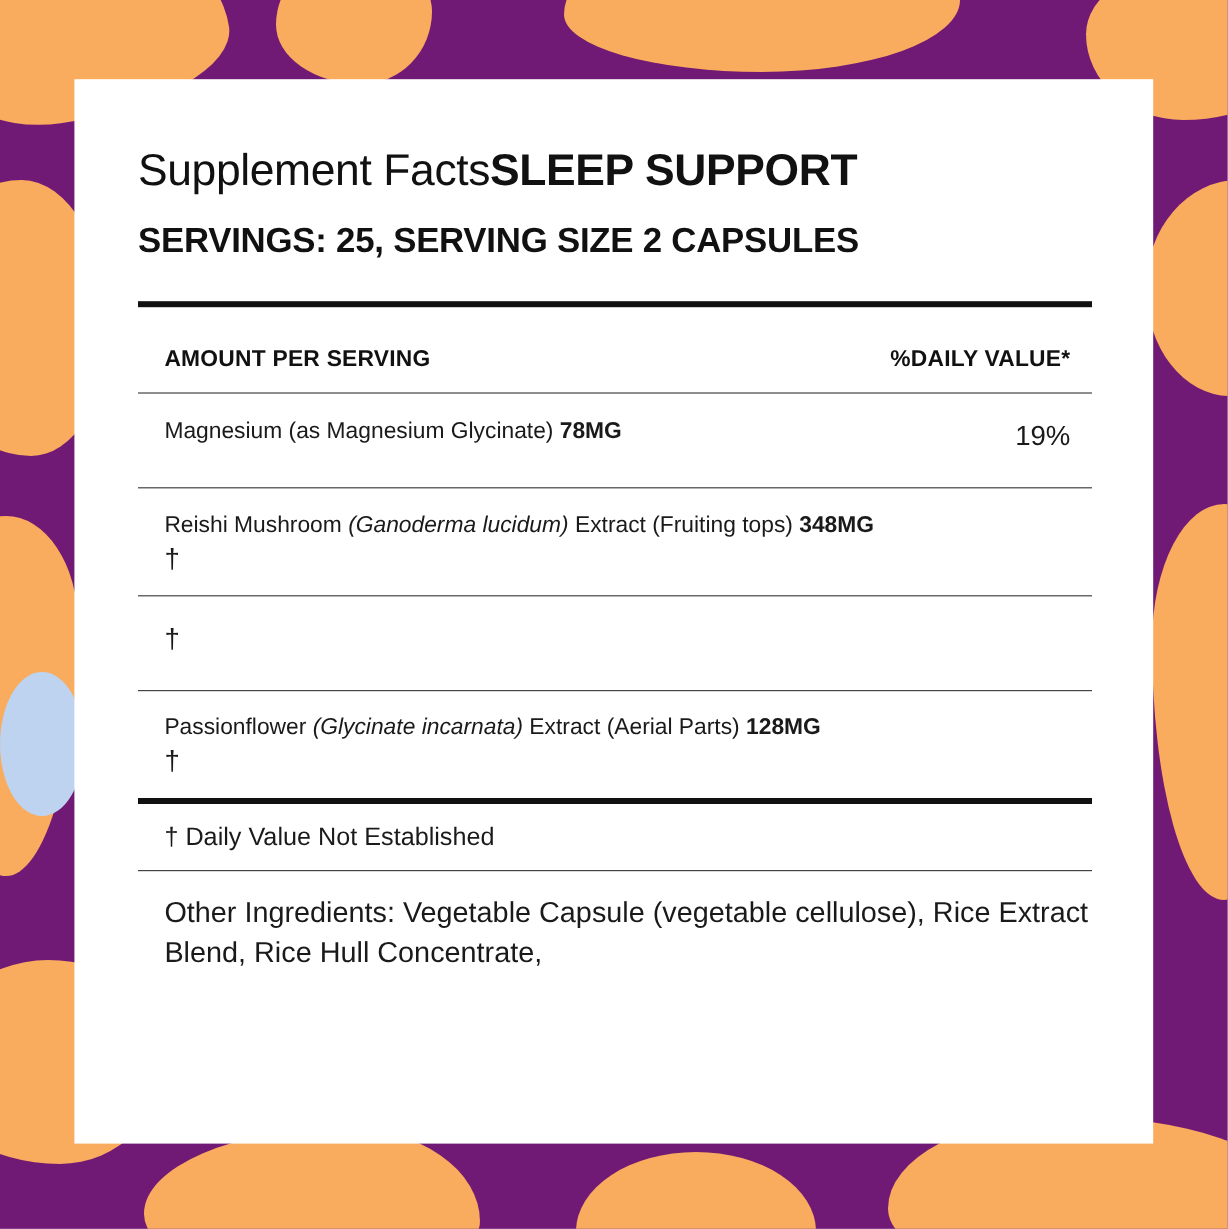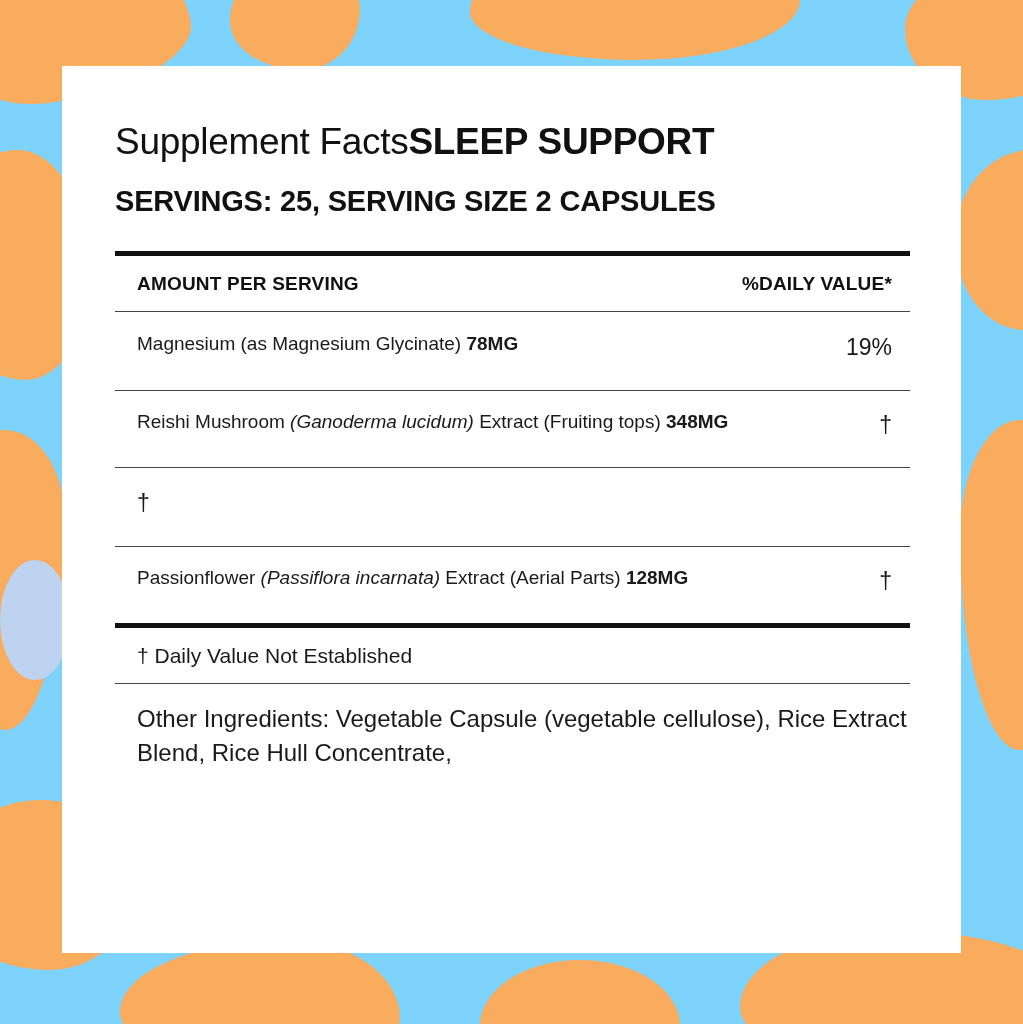--- a/index.html
+++ b/index.html
@@ -10,21 +10,21 @@
     width: 1023px;
     height: 1024px;
     font-family: "Liberation Sans", sans-serif;
     background: #bed3ef;
     overflow: hidden;
   }
   .canvas {
     position: relative;
     width: 1023px;
     height: 1024px;
-    background: #7dd3fc;
+    background: #701a75;
     overflow: hidden;
   }
   
   .blob {
     position: absolute;
     background: #f9ab5e;
     pointer-events: none;
   }
   .b1 {
     left: -60px; top: -50px; width: 250px; height: 150px;
@@ -129,20 +129,21 @@
     border-top: 1.6px solid #444444;
   }
 
   .head-row {
     display: flex;
     justify-content: space-between;
     align-items: flex-end;
     padding: 17px 0 16px 0;
     padding-left: 22px;
     padding-right: 18px;
+    margin-top: 16px;
   }
   .head-row .h {
     font-size: 19px;
     font-weight: bold;
     color: #111111;
     letter-spacing: 0.2px;
   }
 
   .row {
     display: flex;
@@ -167,20 +168,21 @@
   .row .dv {
     font-size: 23px;
     color: #1a1a1a;
     font-weight: 400;
     padding-top: 2px;
     white-space: nowrap;
   }
   .row.tall {
     padding-top: 19px;
     padding-bottom: 17px;
+    flex-direction: column;
   }
 
   .footnotes {
     display: flex;
     justify-content: space-between;
     padding: 16px 5px 15px 22px;
     font-size: 21px;
     color: #1a1a1a;
   }
   .other {
@@ -240,21 +242,21 @@
 
       <div class="rule-thin"></div>
 
       <div class="row">
         <div class="dv">†</div>
       </div>
 
       <div class="rule-thin"></div>
 
       <div class="row tall">
-        <div class="name"><span>Passionflower </span><i>(Passiflora incarnata)</i><span> Extract (Aerial Parts) </span><b>128MG</b></div>
+        <div class="name"><span>Passionflower </span><i>(Glycinate incarnata)</i><span> Extract (Aerial Parts) </span><b>128MG</b></div>
         <div class="dv">†</div>
       </div>
 
       <div class="rule-thick2"></div>
 
       <div class="footnotes">
         <div>† Daily Value Not Established</div>
       </div>
 
       <div class="rule-thin"></div>

